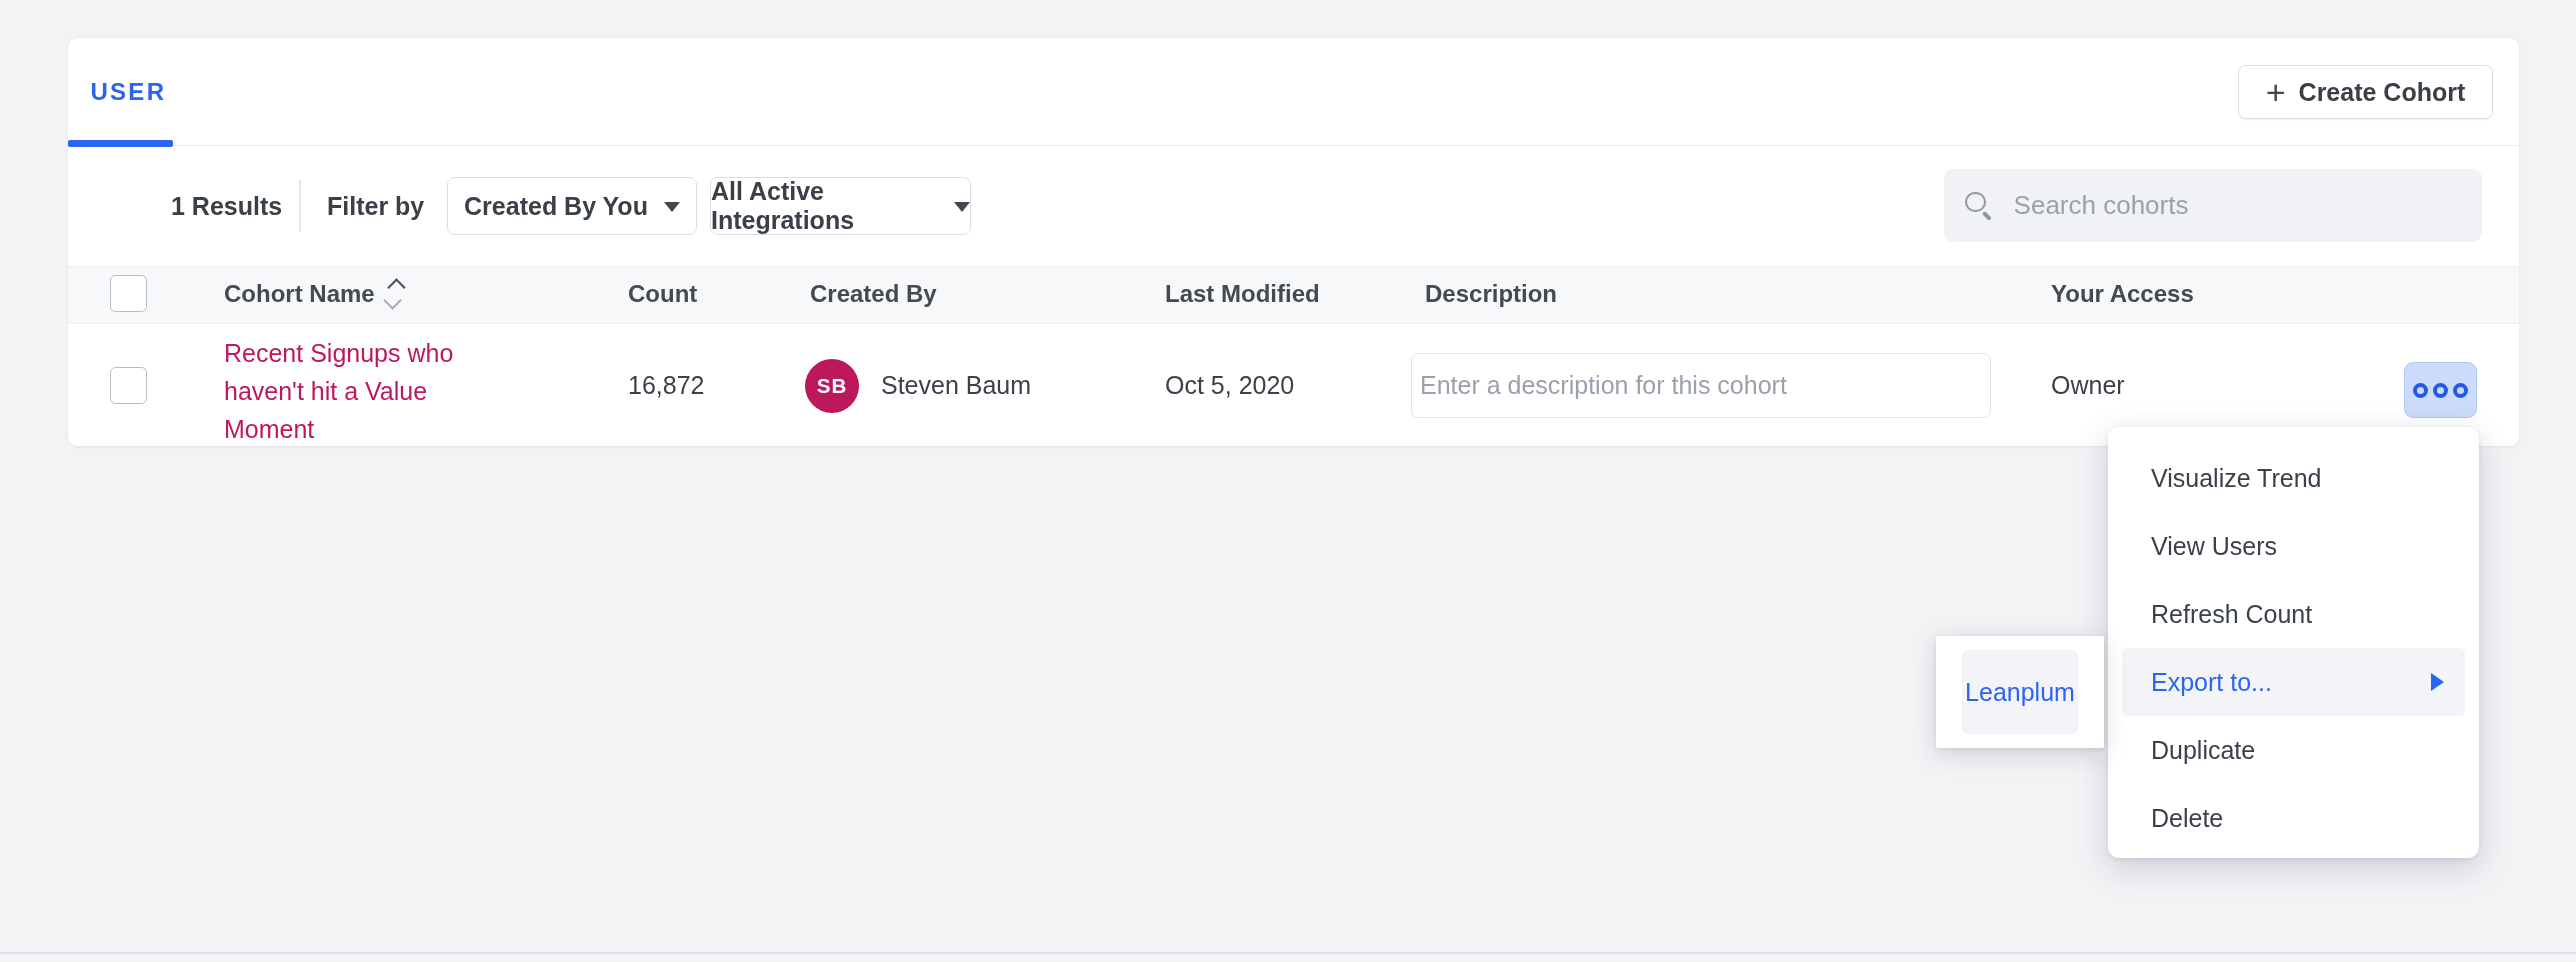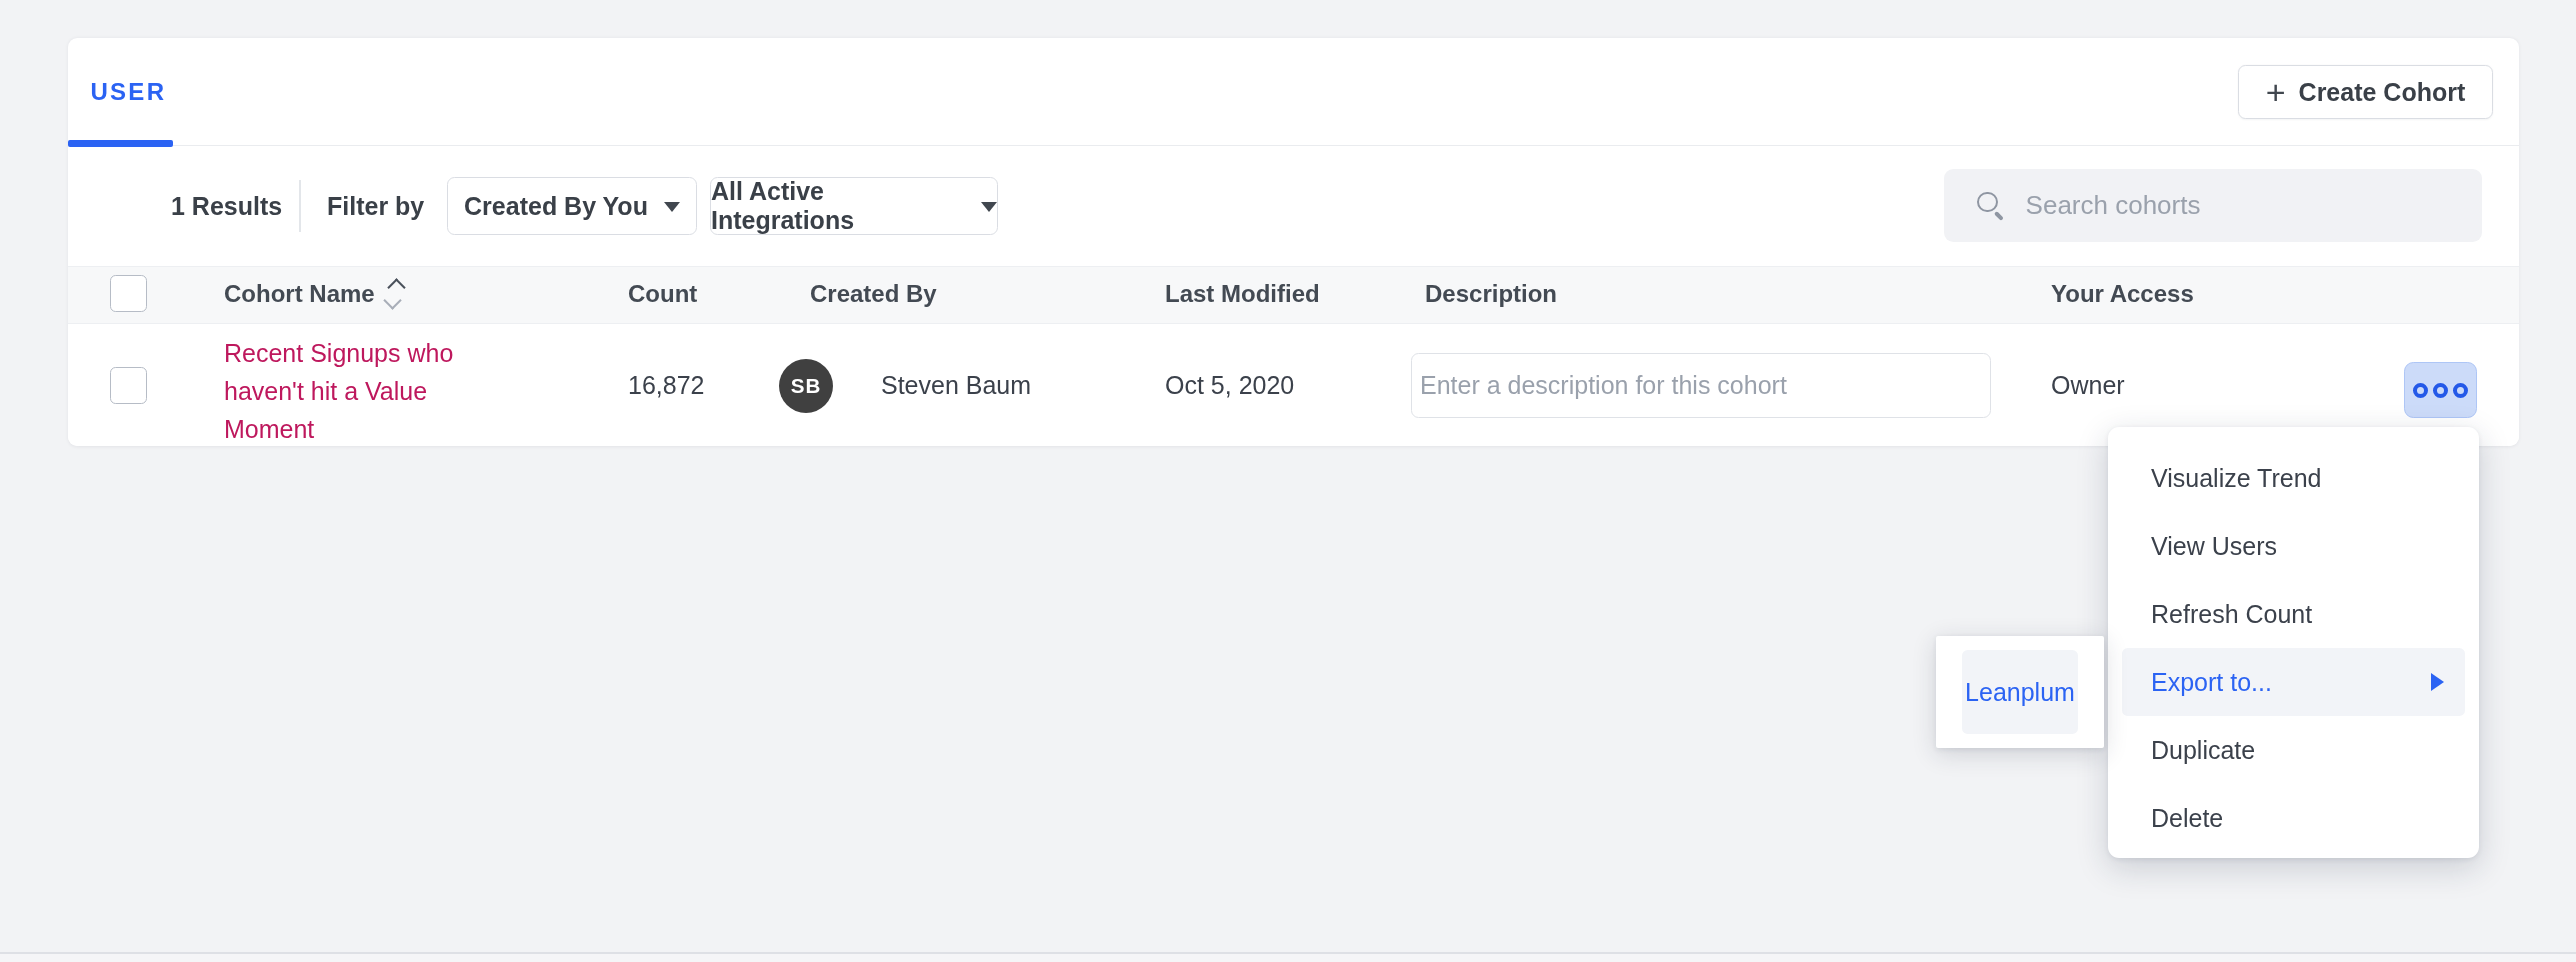--- a/index.html
+++ b/index.html
@@ -42,26 +42,26 @@
   .tb-results { position:absolute; left:103px; top:0; height:120px; display:flex; align-items:center; font-size:25px; font-weight:700; color:#3a4048; }
   .tb-divider { position:absolute; left:231px; top:34px; width:1.9px; height:52px; background:#e3e6ea; }
   .tb-filterby { position:absolute; left:259px; top:0; height:120px; display:flex; align-items:center; font-size:25px; font-weight:700; color:#3a4048; }
   .dropdown {
     position:absolute; top:31px; height:58px;
     background:#fff; border:1.9px solid #dadde3; border-radius:7.5px;
     display:flex; align-items:center; justify-content:center; gap:16px;
     font-size:25px; font-weight:600; color:#3a4048; cursor:pointer;
   }
   .dd-created { left:379px; width:250px; }
-  .dd-integrations { left:642px; width:288px; }
+  .dd-integrations { left:642px; width:261px; }
   .caret-down { width:0; height:0; border-left:8.4px solid transparent; border-right:8.4px solid transparent; border-top:10.3px solid #41474f; margin-top:2.8px; }
   .searchbox {
     position:absolute; left:1876px; top:23.4px; width:538px; height:73px;
     background:#f1f2f5; border-radius:9.3px;
-    display:flex; align-items:center; padding:0 33px;
+    display:flex; align-items:center; padding:0 21px;
   }
   .search-glyph { position:relative; width:28px; height:28px; margin-right:20.6px; flex:none; }
   .search-glyph .lens { position:absolute; left:0; top:0; width:20.6px; height:20.6px; border:2.8px solid #8f96a2; border-radius:50%; }
   .search-glyph .handle { position:absolute; left:19.6px; top:18.7px; width:3.7px; height:10.3px; background:#8f96a2; border-radius:1.9px; transform:rotate(-45deg); }
   .searchbox input {
     border:none; outline:none; background:transparent; width:100%;
     font-family:"Liberation Sans", sans-serif; font-size:26px; color:#3a4048;
   }
   .searchbox input::placeholder { color:#9aa1ac; opacity:1; }
   
@@ -79,22 +79,22 @@
   .chev.up { transform:rotate(-45deg) translateY(2.8px); }
   .chev.down { border-color:#a8aeb8; border-width:0 0 2.8px 2.8px; transform:rotate(-45deg) translateY(-2.8px); }
   
   .trow { position:absolute; left:0; top:286px; width:100%; height:122px; background:#fff; }
   .cohort-link {
     position:absolute; left:156px; top:10.3px; width:241px;
     font-size:25px; line-height:38px; color:#be185d; cursor:pointer;
   }
   .cell { position:absolute; top:0; height:122px; display:flex; align-items:center; font-size:25px; color:#3b414b; }
   .avatar {
-    position:absolute; left:711px; top:35px; width:54px; height:54px; border-radius:50%;
-    background:#404040; display:flex; align-items:center; justify-content:center;
+    position:absolute; left:737px; top:35px; width:54px; height:54px; border-radius:50%;
+    background:#be185d; display:flex; align-items:center; justify-content:center;
     font-size:20.6px; font-weight:700; color:#ffffff; letter-spacing:0.9px;
   }
   .desc-input {
     position:absolute; left:1343px; top:29px; width:580px; height:65px;
     border:1.9px solid #dfe2e7; border-radius:7.5px; background:#fff; padding:0 8px;
     font-family:"Liberation Sans", sans-serif; font-size:25px; color:#3a4048; outline:none;
   }
   .desc-input::placeholder { color:#9aa1ac; opacity:1; }
   .dots-btn {
     position:absolute; left:2336px; top:38px; width:73px; height:56px;

